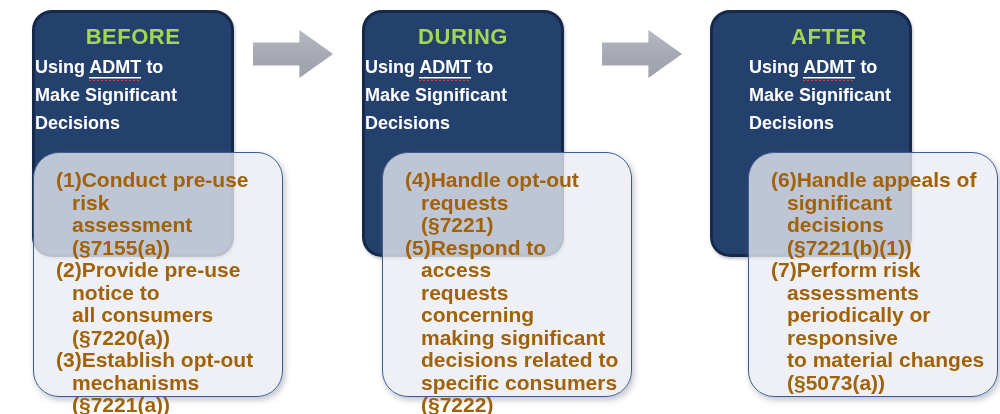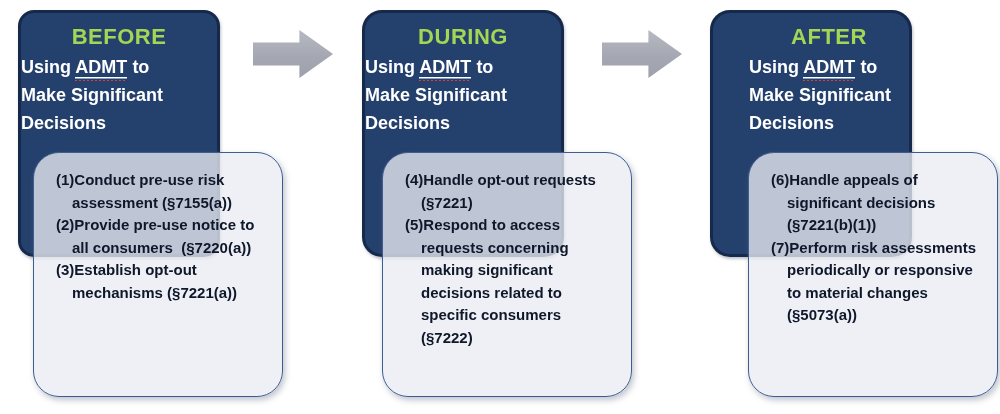--- a/index.html
+++ b/index.html
@@ -57,42 +57,42 @@
     width:250px; height:245px;
     background:rgba(233,236,242,0.78);
     border:1.4px solid #3D5D92;
     border-radius:26px;
     box-sizing:border-box;
     z-index:2;
     box-shadow:2px 3px 6px rgba(110,120,140,0.45);
     padding:16px 10px 0 22px;
   }
   .list-item{
-    font-size:15px;
+    font-size:21px;
     font-weight:bold;
     line-height:22.5px;
-    color:#0f172a;
+    color:#a16207;
     padding-left:16px;
     text-indent:-16px;
     white-space:pre-wrap;
   }
 
   
   .arrow{
     position:absolute;
     top:30px;
     width:80px; height:48px;
     background:linear-gradient(180deg,#B7B9C2 0%,#A5A7B2 55%,#9EA0AC 100%);
     clip-path:polygon(0 26%, 58% 26%, 58% 0, 100% 50%, 58% 100%, 58% 74%, 0 74%);
     filter:drop-shadow(1px 2px 2px rgba(90,95,110,0.45));
     z-index:1;
   }
 
   
-  .p0 .stage-card{ left:18px;border-radius:16px; }  .p0 .list-card{ left:33px; }
+  .p0 .stage-card{ left:32px; }  .p0 .list-card{ left:33px; }
   .p1 .stage-card{ left:362px; } .p1 .list-card{ left:382px; }
   .p2 .stage-card{ left:710px;padding-left:36px; } .p2 .list-card{ left:748px; }
   .arrow-1{ left:253px; }
   .arrow-2{ left:602px; }
 </style>
 </head>
 <body>
 
 <div class="canvas">
 

